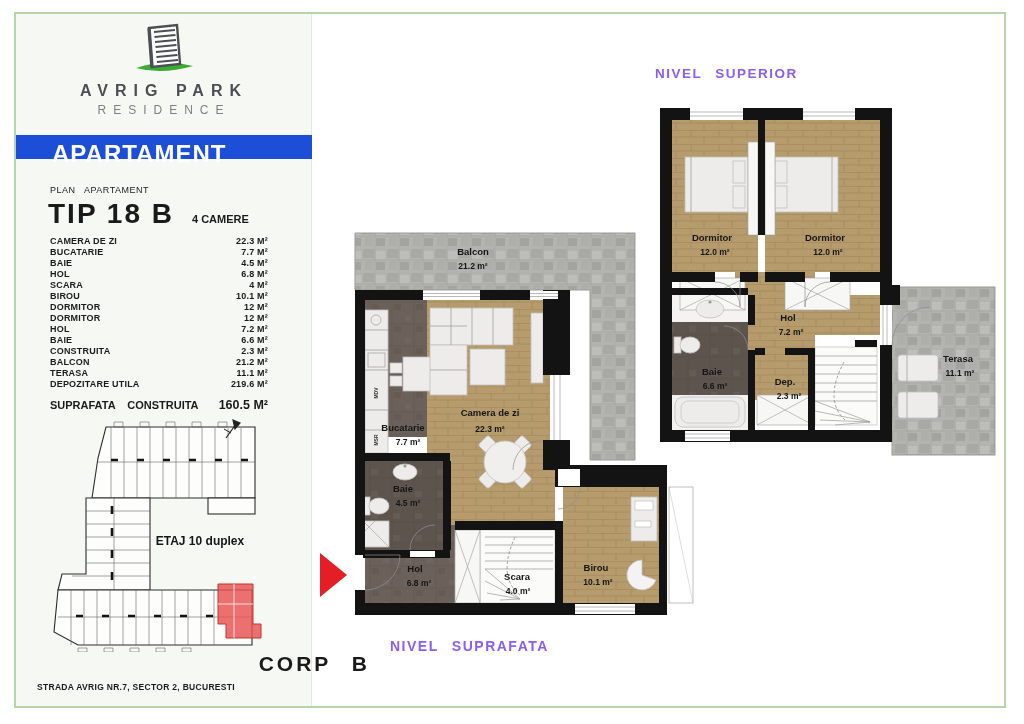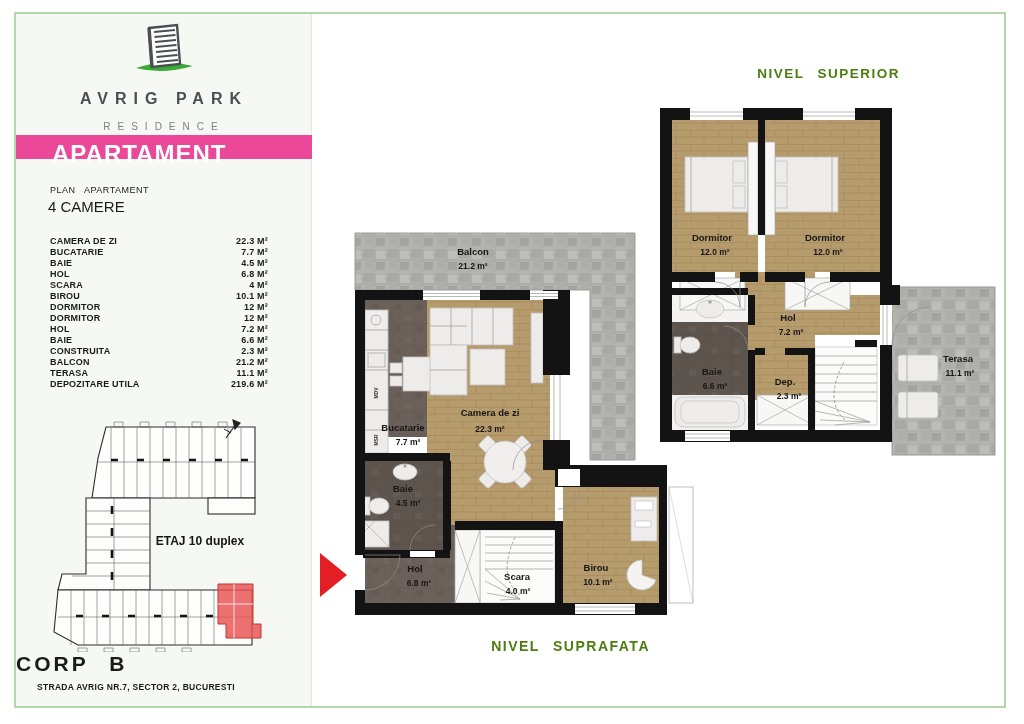--- a/index.html
+++ b/index.html
@@ -4,46 +4,46 @@
 <style>
   html,body{margin:0;padding:0;background:#fff;}
   .page{position:relative;width:1024px;height:724px;background:#ffffff;overflow:hidden;
         font-family:"Liberation Sans",sans-serif;color:#1a1a1a;}
   .frame{position:absolute;left:14px;top:12px;width:992px;height:696px;
          border:2px solid #b5d6ab;box-sizing:border-box;}
   
   .sidebar{position:absolute;left:16px;top:14px;width:296px;height:692px;
            background:#f6f9f3;border-right:1px solid #e2e7df;box-sizing:border-box;}
   .logo{position:absolute;left:0;top:8px;width:296px;text-align:center;}
-  .brand{margin-top:10px;font-size:16px;font-weight:700;letter-spacing:7px;color:#4a4f54;}
-  .resid{margin-top:13px;font-size:10px;font-weight:400;letter-spacing:7px;color:#7b8084;}
+  .brand{margin-top:2px;font-size:16px;font-weight:700;letter-spacing:7px;color:#4a4f54;}
+  .resid{margin-top:3px;font-size:12px;font-weight:400;letter-spacing:7px;color:#7b8084;}
   .tagline{margin-top:18px;font-size:8px;font-weight:700;color:#3aaa35;}
-  .banner{position:absolute;left:0;top:121px;width:296px;height:24px;background:#ec4899;
+  .banner{position:absolute;left:0;top:121px;width:296px;height:24px;background:#1d4ed8;
           color:#fff;font-size:24px;font-weight:700;line-height:38px;padding-left:36px;
           box-sizing:border-box;letter-spacing:1px;}
   .plan-label{position:absolute;left:34px;top:171px;font-size:9px;font-weight:400;
               letter-spacing:.5px;word-spacing:6px;}
   .tip-row{position:absolute;left:32px;top:184px;display:flex;align-items:baseline;gap:18px;}
   .tip{font-size:28px;font-weight:700;letter-spacing:2px;}
-  .camere{font-size:15px;font-weight:400;}
+  .camere{font-size:11px;font-weight:700;}
   .rooms{position:absolute;left:34px;top:222px;width:218px;}
   .rrow{display:flex;justify-content:space-between;font-size:9px;font-weight:700;
         line-height:11px;letter-spacing:.2px;}
   .total{position:absolute;left:34px;top:384px;width:218px;display:flex;
          justify-content:space-between;align-items:baseline;}
   .total .tl{font-size:11px;font-weight:700;word-spacing:9px;}
   .total .tv{font-size:12.5px;font-weight:700;}
   .siteplan{position:absolute;left:32px;top:400px;}
-  .corp{position:absolute;left:0;top:638px;width:354px;text-align:left;font-size:21px;
+  .corp{position:absolute;left:0;top:638px;width:354px;text-align:right;font-size:21px;
         font-weight:700;letter-spacing:3px;word-spacing:12px;}
   .addr{position:absolute;left:0;top:668px;width:240px;text-align:center;font-size:8.5px;
         font-weight:700;letter-spacing:.3px;}
   
   .lvl-title{position:absolute;font-weight:700;letter-spacing:1.5px;word-spacing:8px;
-             text-align:right;color:#4d7c0f;}
+             text-align:left;color:#8b5cf6;}
   #t-sup{left:655px;top:66px;width:245px;font-size:13.5px;}
   #t-inf{left:390px;top:638px;width:260px;font-size:14px;}
   svg text{font-family:"Liberation Sans",sans-serif;}
   .lbl{font-size:9.5px;font-weight:700;fill:#161616;}
   .lbl2{font-size:8.5px;font-weight:700;fill:#161616;}
   .tiny{font-size:5px;font-weight:700;fill:#30302e;}
   .wall{fill:#131313;}
   .furn{fill:#edecea;stroke:#c2c1bf;stroke-width:.8;}
   .win{fill:#ffffff;}
   .wline{stroke:#8a8a8a;stroke-width:.6;fill:none;}
@@ -102,20 +102,21 @@
       </svg>
       <div class="brand">AVRIG PARK</div>
       <div class="resid">RESIDENCE</div>
       <div class="tagline">by Rock Development</div>
     </div>
 
     <div class="banner">APARTAMENT</div>
 
     <div class="plan-label">PLAN APARTAMENT</div>
     <div class="tip-row">
+      <span class="tip">TIP 18 B</span>
       <span class="camere">4 CAMERE</span>
     </div>
 
     <div class="rooms">
       <div class="rrow">
           <span>CAMERA DE ZI</span>
           <span>22.3 M²</span>
         </div>
       <div class="rrow">
           <span>BUCATARIE</span>
@@ -164,20 +165,24 @@
       <div class="rrow">
           <span>TERASA</span>
           <span>11.1 M²</span>
         </div>
       <div class="rrow">
           <span>DEPOZITARE UTILA</span>
           <span>219.6 M²</span>
         </div>
     </div>
 
+    <div class="total">
+      <span class="tl">SUPRAFATA CONSTRUITA</span>
+      <span class="tv">160.5 M²</span>
+    </div>
 
     <svg class="siteplan" width="228" height="238" viewBox="0 0 228 238">
       <g>
 
         <path class="mapo" d="M58,13 H207 V84 H44 L50,44 Z"></path>
         <path class="mapln" d="M50,48 H207"></path>
         <path class="mapln" d="M63,13V84 M76,13V84 M89,13V84 M102,13V84 M115,13V84 M128,13V84 M141,13V84 M154,13V84 M167,14V100 M180,14V100 M193,14V100"></path>
         <rect class="mapo" x="160" y="84" width="47" height="16"></rect>
         <path class="mapth" d="M63,46h7 M89,46h7 M115,46h7 M141,46h7 M167,46h7 M193,46h7"></path>
         <path class="mapln" d="M66,8h9v5h-9z M92,8h9v5h-9z M118,8h9v5h-9z M144,8h9v5h-9z M170,8h9v5h-9z"></path>

